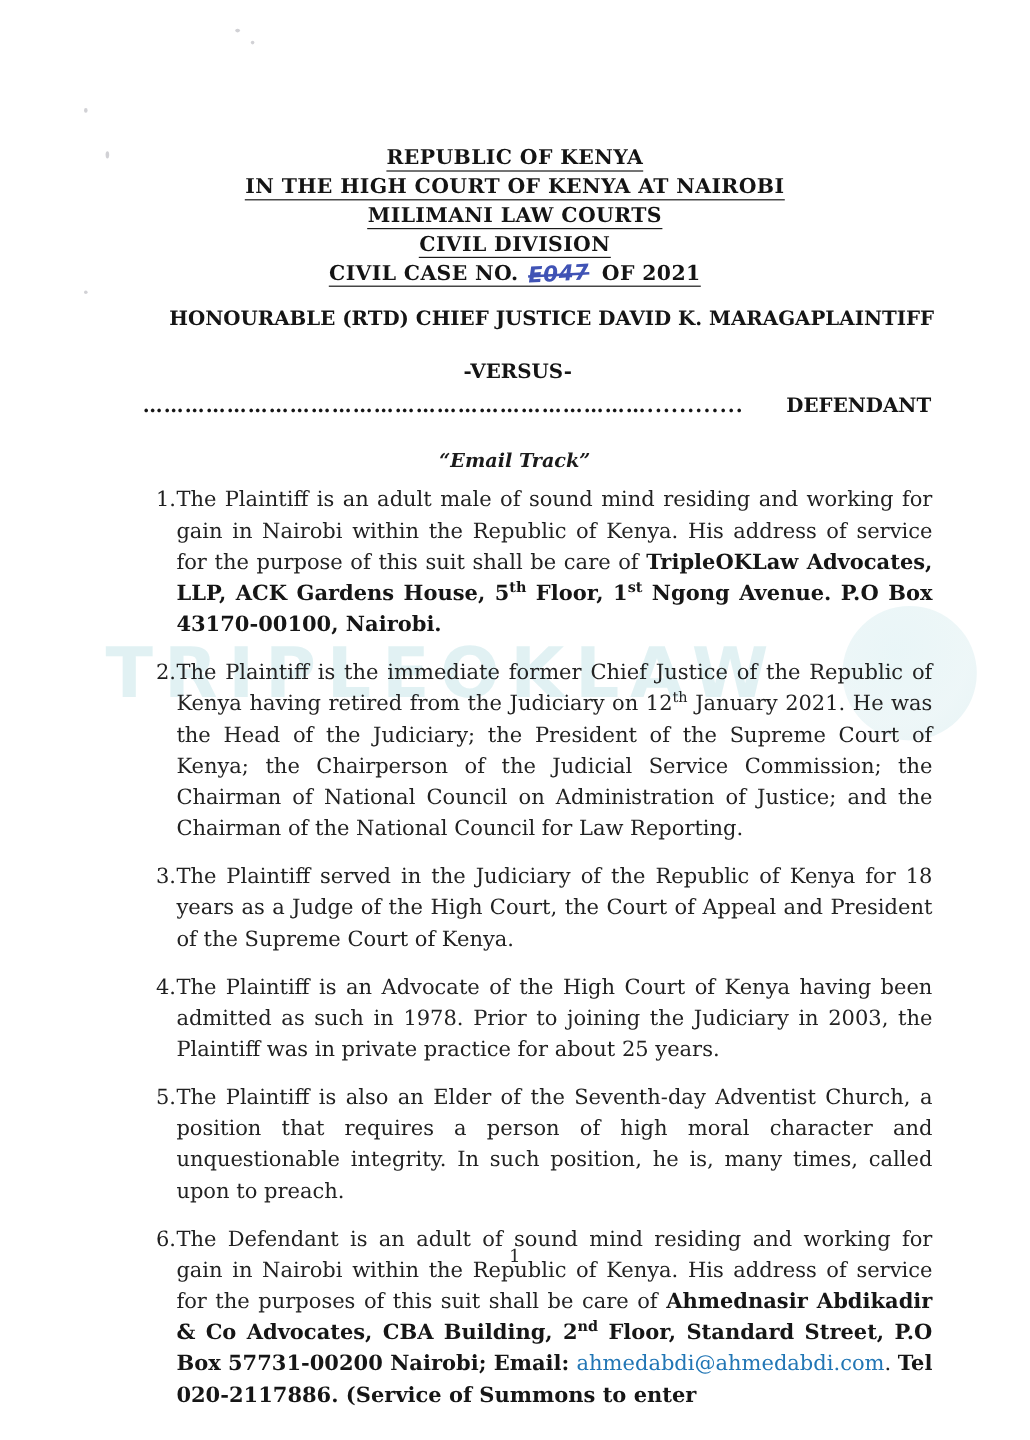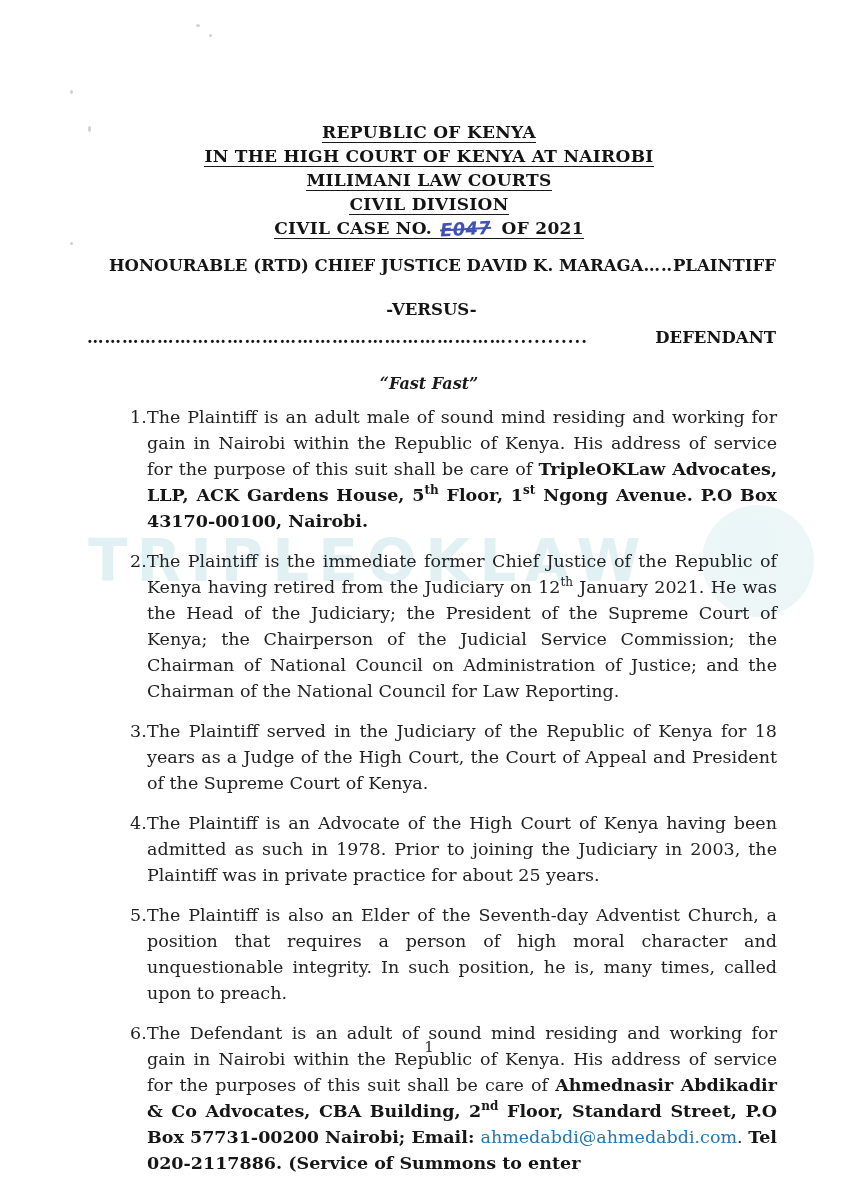--- a/index.html
+++ b/index.html
@@ -39,21 +39,21 @@
     font-family: "DejaVu Sans", sans-serif;
     font-style: italic; font-weight: 600;
     color: var(--blue-hand, #4053b5);
     transform: rotate(-3deg) translateY(1px);
     text-decoration: line-through;
     text-decoration-thickness: 1.5px;
     padding: 0 4px 0 2px; font-size: 18px;
   }
   
   .parties { margin: 15px 82px 0 87px; font-weight: bold; font-size: 16.5px; color:#151515; }
-  .party-row { display: flex; align-items: baseline; line-height: 22px; }
+  .party-row { display: flex; align-items: baseline; line-height: 22px; margin-left: 32px; }
   .party-row.first { padding-left: 22px; margin-bottom: 22px; }
   .party-name, .party-role { white-space: nowrap; flex: none; }
   .leader { flex: 1 1 auto; overflow: hidden; white-space: nowrap; letter-spacing: 1px; }
   .versus { text-align: center; line-height: 22px; margin-bottom: 6px; }
   
   .plaint-head { margin-top: 24px; text-align: center; }
   .plaint-title { font-size: 17px; font-weight: bold; line-height: 22px; letter-spacing:.4px; color:#141414;}
   .plaint-sub { font-size: 16px; font-weight: bold; font-style: italic; line-height: 22px; margin-top: 1px; color:#1b1b1b;}
   .paragraphs { margin: 9px 81px 0 130px; }
   .para { display: flex; margin-bottom: 14px; }
@@ -101,21 +101,21 @@
         <span class="party-role">PLAINTIFF</span>
       </div>
       <div class="versus">-VERSUS-</div>
       <div class="party-row">
         <span class="leader">………………………………………………………………............</span>
         <span class="party-role">DEFENDANT</span>
       </div>
     </div>
 
     <div class="plaint-head">
-      <div class="plaint-sub">“Fast Fast”</div>
+      <div class="plaint-sub">“Email Track”</div>
     </div>
 
     <div class="paragraphs" id="paragraphs">
         <div class="para">
           <span class="pnum">1.</span>
           <div class="ptext"><span class="">The Plaintiff is an adult male of sound mind residing and working for gain in Nairobi within the Republic of Kenya. His address of service for the purpose of this suit shall be care of </span><span class="sb">TripleOKLaw Advocates, LLP, ACK Gardens House, 5</span><sup class="sb">th</sup><span class="sb"> Floor, 1</span><sup class="sb">st</sup><span class="sb"> Ngong Avenue. P.O Box 43170-00100, Nairobi.</span></div>
         </div>
         <div class="para">
           <span class="pnum">2.</span>
           <div class="ptext"><span class="">The Plaintiff is the immediate former Chief Justice of the Republic of Kenya having retired from the Judiciary on 12</span><sup class="">th</sup><span class=""> January 2021. He was the Head of the Judiciary; the President of the Supreme Court of Kenya; the Chairperson of the Judicial Service Commission; the Chairman of National Council on Administration of Justice; and the Chairman of the National Council for Law Reporting.</span></div>

